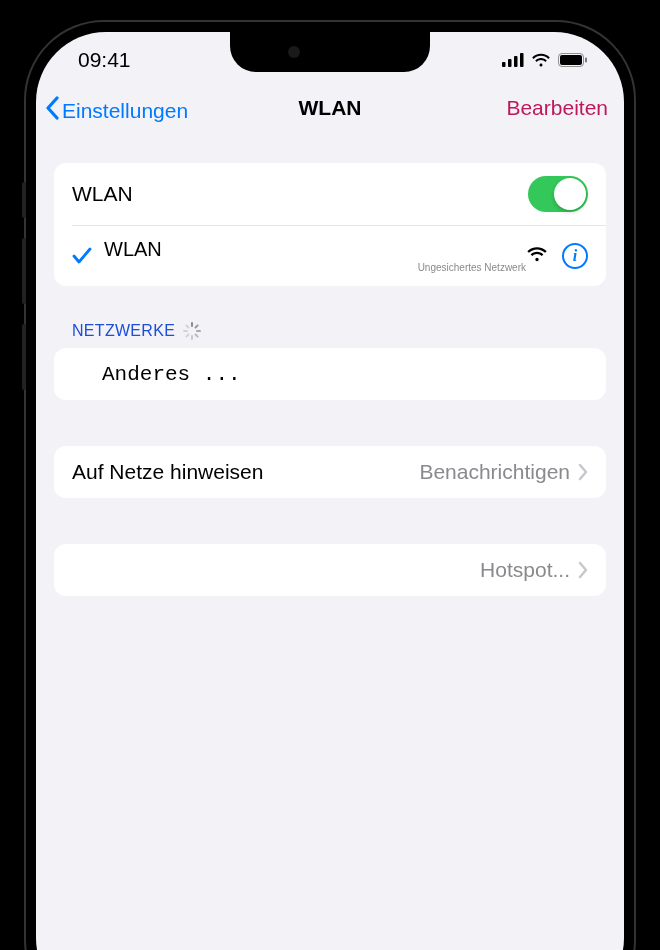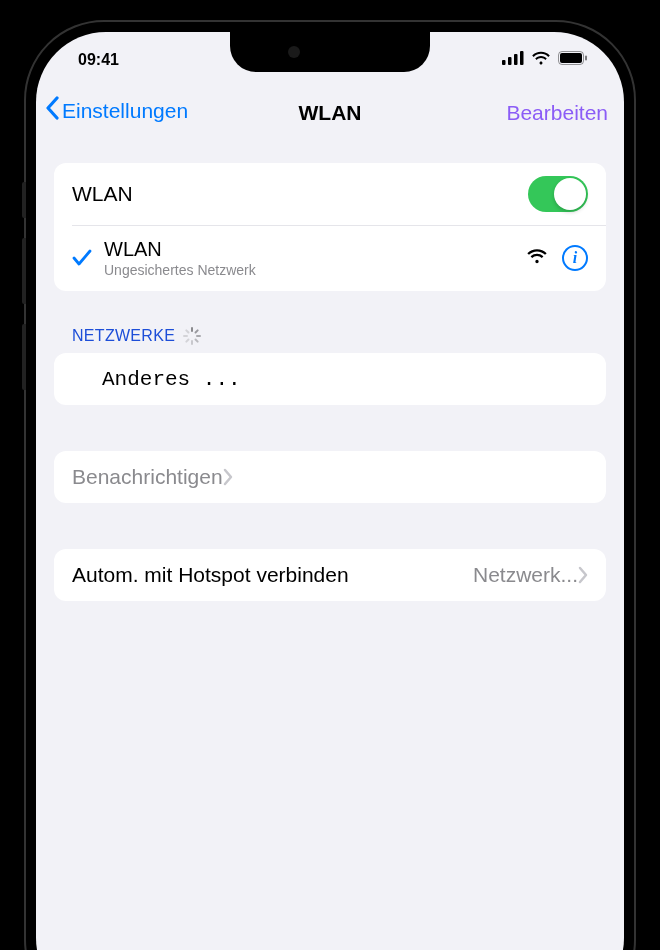--- a/index.html
+++ b/index.html
@@ -51,48 +51,48 @@
       border-radius: 50%;
       left: 58px;
       top: 14px;
     }
     .status-bar {
       display: flex;
       justify-content: space-between;
       align-items: center;
       height: 56px;
       padding: 0 36px 0 42px;
-      font-size: 16px;
-      font-weight: 700;
+      font-size: 21px;
+      font-weight: 400;
       color: #000;
     }
     .status-right { display: flex; align-items: center; gap: 7px; }
     .nav-bar {
       display: flex;
       justify-content: space-between;
-      align-items: flex-end;
+      align-items: flex-start;
       padding: 8px 16px 12px 8px;
     }
     .nav-back {
       display: flex;
       align-items: center;
       color: #007aff;
       font-size: 21px;
       gap: 2px;
     }
     .nav-title {
       font-size: 21px;
       font-weight: 600;
       color: #000;
       position: absolute;
       left: 50%;
       transform: translateX(-50%);
     }
     .nav-edit {
-      color: #8b5cf6;
+      color: #be185d;
       font-size: 21px;
     }
     .content {
       padding: 0 18px;
     }
     .group {
       background: #fff;
       border-radius: 12px;
       margin-top: 30px;
       overflow: hidden;
@@ -113,28 +113,30 @@
       right: 0;
       height: 1px;
       background: #e5e5ea;
     }
     .cell-label {
       font-size: 21px;
       color: #000;
       flex: 1;
     }
     .cell-sublabel {
-      font-size: 14px;
+      font-size: 10px;
       color: #8a8a8e;
       margin-top: 1px;
+      text-align: right;
     }
     .cell-title-block { flex: 1; }
     .cell-value {
       font-size: 21px;
       color: #8a8a8e;
+      margin-right: 8px;
       max-width: 170px;
       white-space: nowrap;
       overflow: hidden;
       text-overflow: ellipsis;
     }
     .toggle {
       width: 60px;
       height: 36px;
       background: #34c759;
       border-radius: 18px;
@@ -320,34 +322,34 @@
       </div>
 
       <div class="group group-tight">
         <div class="cell indent">
           <span class="cell-label">Anderes ...</span>
         </div>
       </div>
 
       <div class="group spaced">
         <div class="cell">
+          <span class="cell-label">Auf Netze hinweisen</span>
           <span class="cell-value">Benachrichtigen</span>
           <span class="chevron">
             <svg width="10" height="18" viewBox="0 0 10 18">
                 <path d="M2 2 L8 9 L2 16" stroke="#c7c7cc" stroke-width="2.5" fill="none" stroke-linecap="round" stroke-linejoin="round"></path>
               </svg>
           </span>
         </div>
       </div>
 
       <div class="group spaced">
         <div class="cell">
-          <span class="cell-label" style="flex:0 1 auto; margin-right:8px;">Autom. mit Hotspot verbinden</span>
           <span style="flex:1"></span>
-          <span class="cell-value" style="max-width:110px">Netzwerk...</span>
+          <span class="cell-value" style="max-width:110px">Hotspot...</span>
           <span class="chevron">
             <svg width="10" height="18" viewBox="0 0 10 18">
                 <path d="M2 2 L8 9 L2 16" stroke="#c7c7cc" stroke-width="2.5" fill="none" stroke-linecap="round" stroke-linejoin="round"></path>
               </svg>
           </span>
         </div>
       </div>
 
     </div>
   </div>

